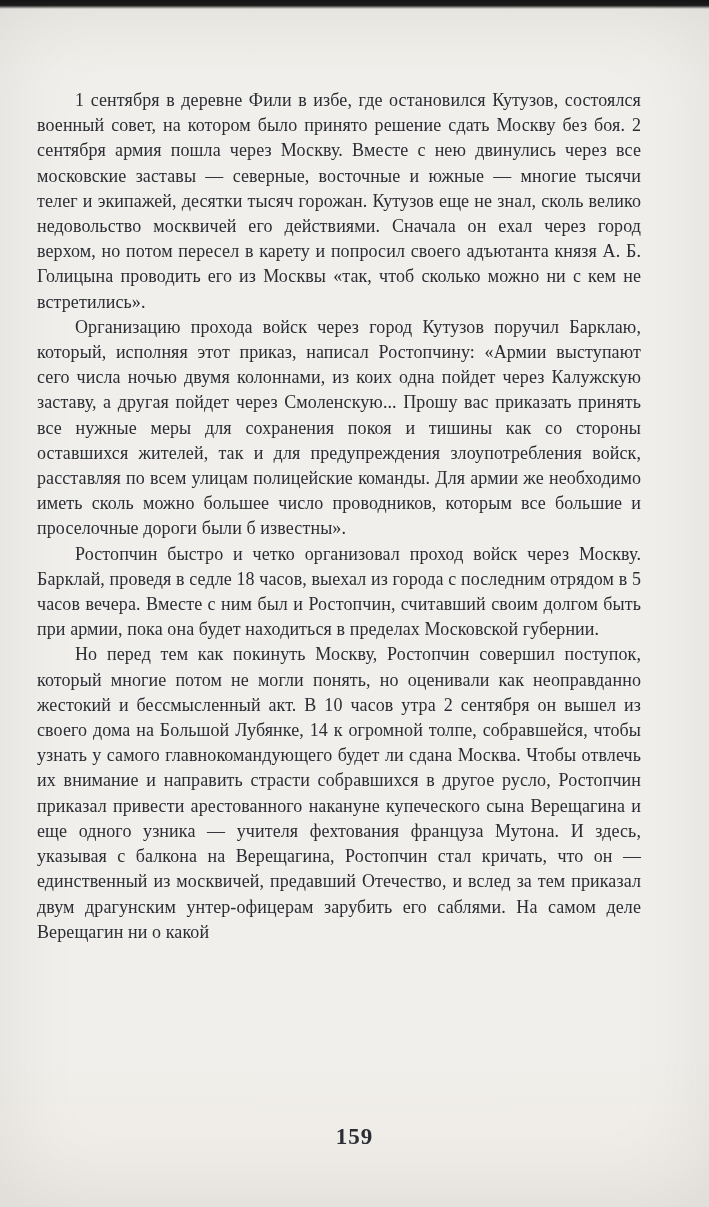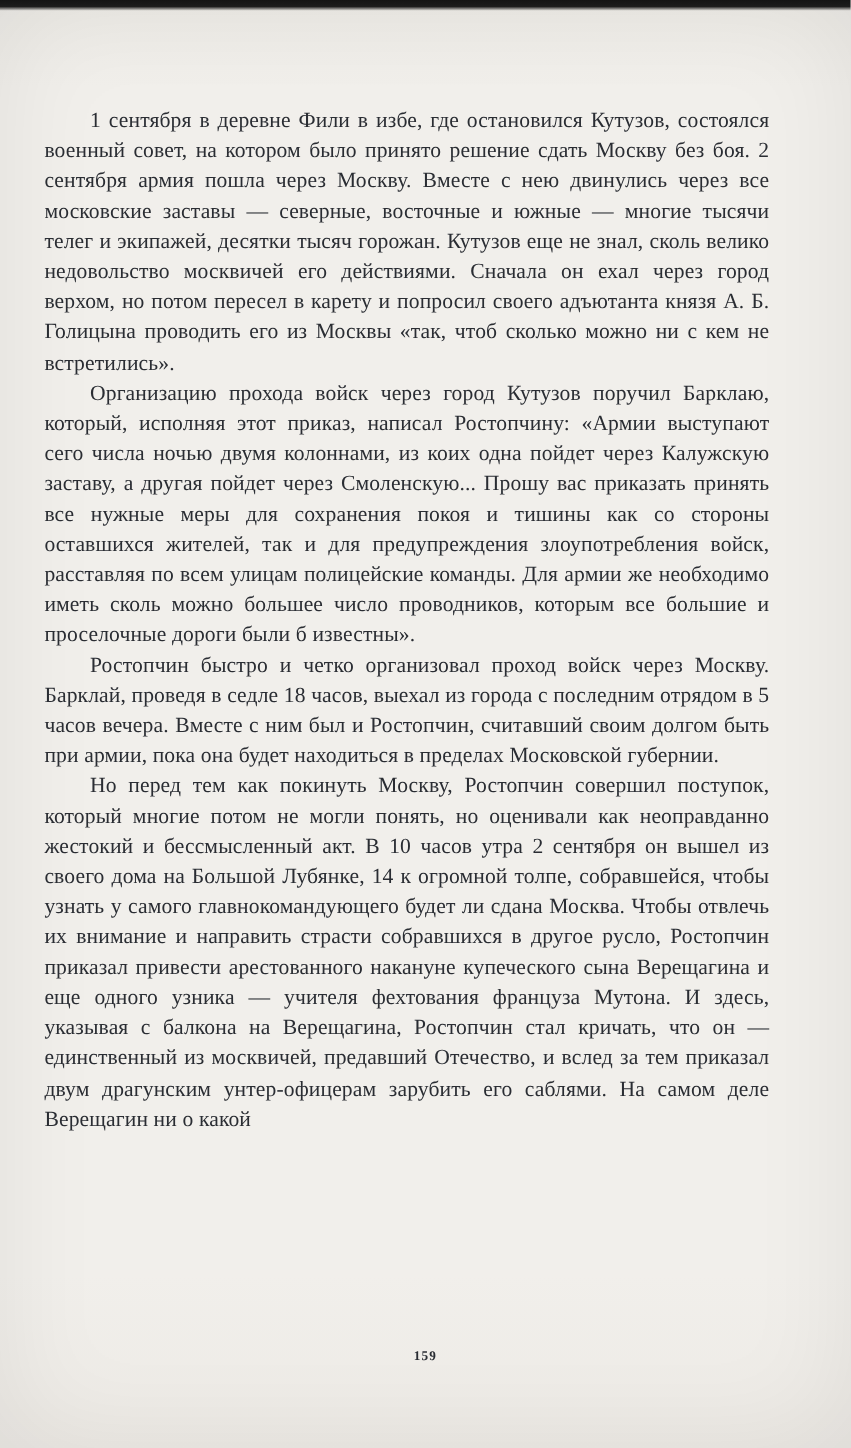--- a/index.html
+++ b/index.html
@@ -40,21 +40,21 @@
     margin: 0;
     padding: 0;
     text-indent: 38px;
   }
   .page-number {
     position: absolute;
     top: 1124px;
     left: 0;
     width: 100%;
     text-align: center;
-    font-size: 11px;
+    font-size: 23px;
     font-weight: bold;
     letter-spacing: 1px;
     color: #2a2d33;
   }
 </style>
 </head>
 <body>
 
 <div class="page">
   <div class="scan-edge-top"></div>

